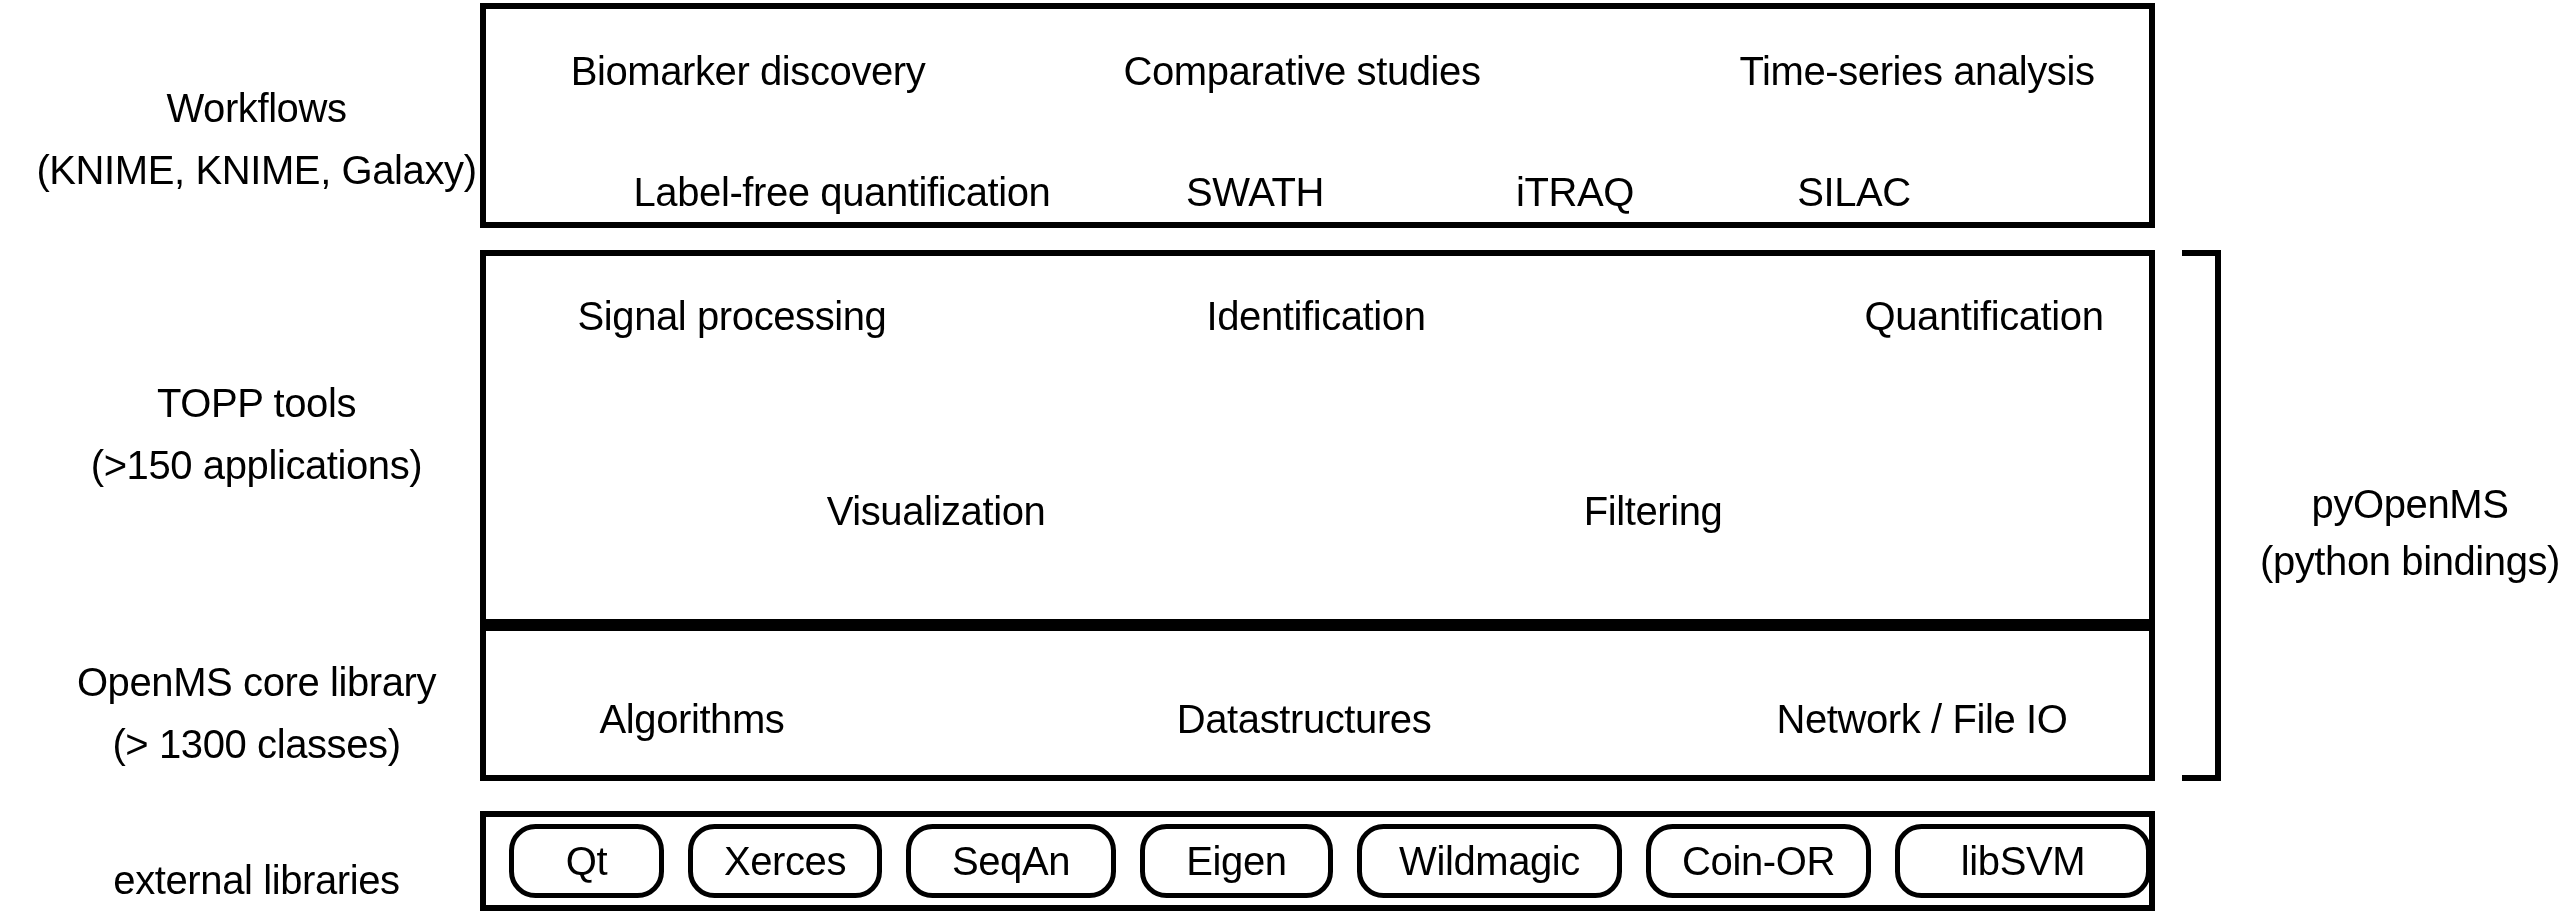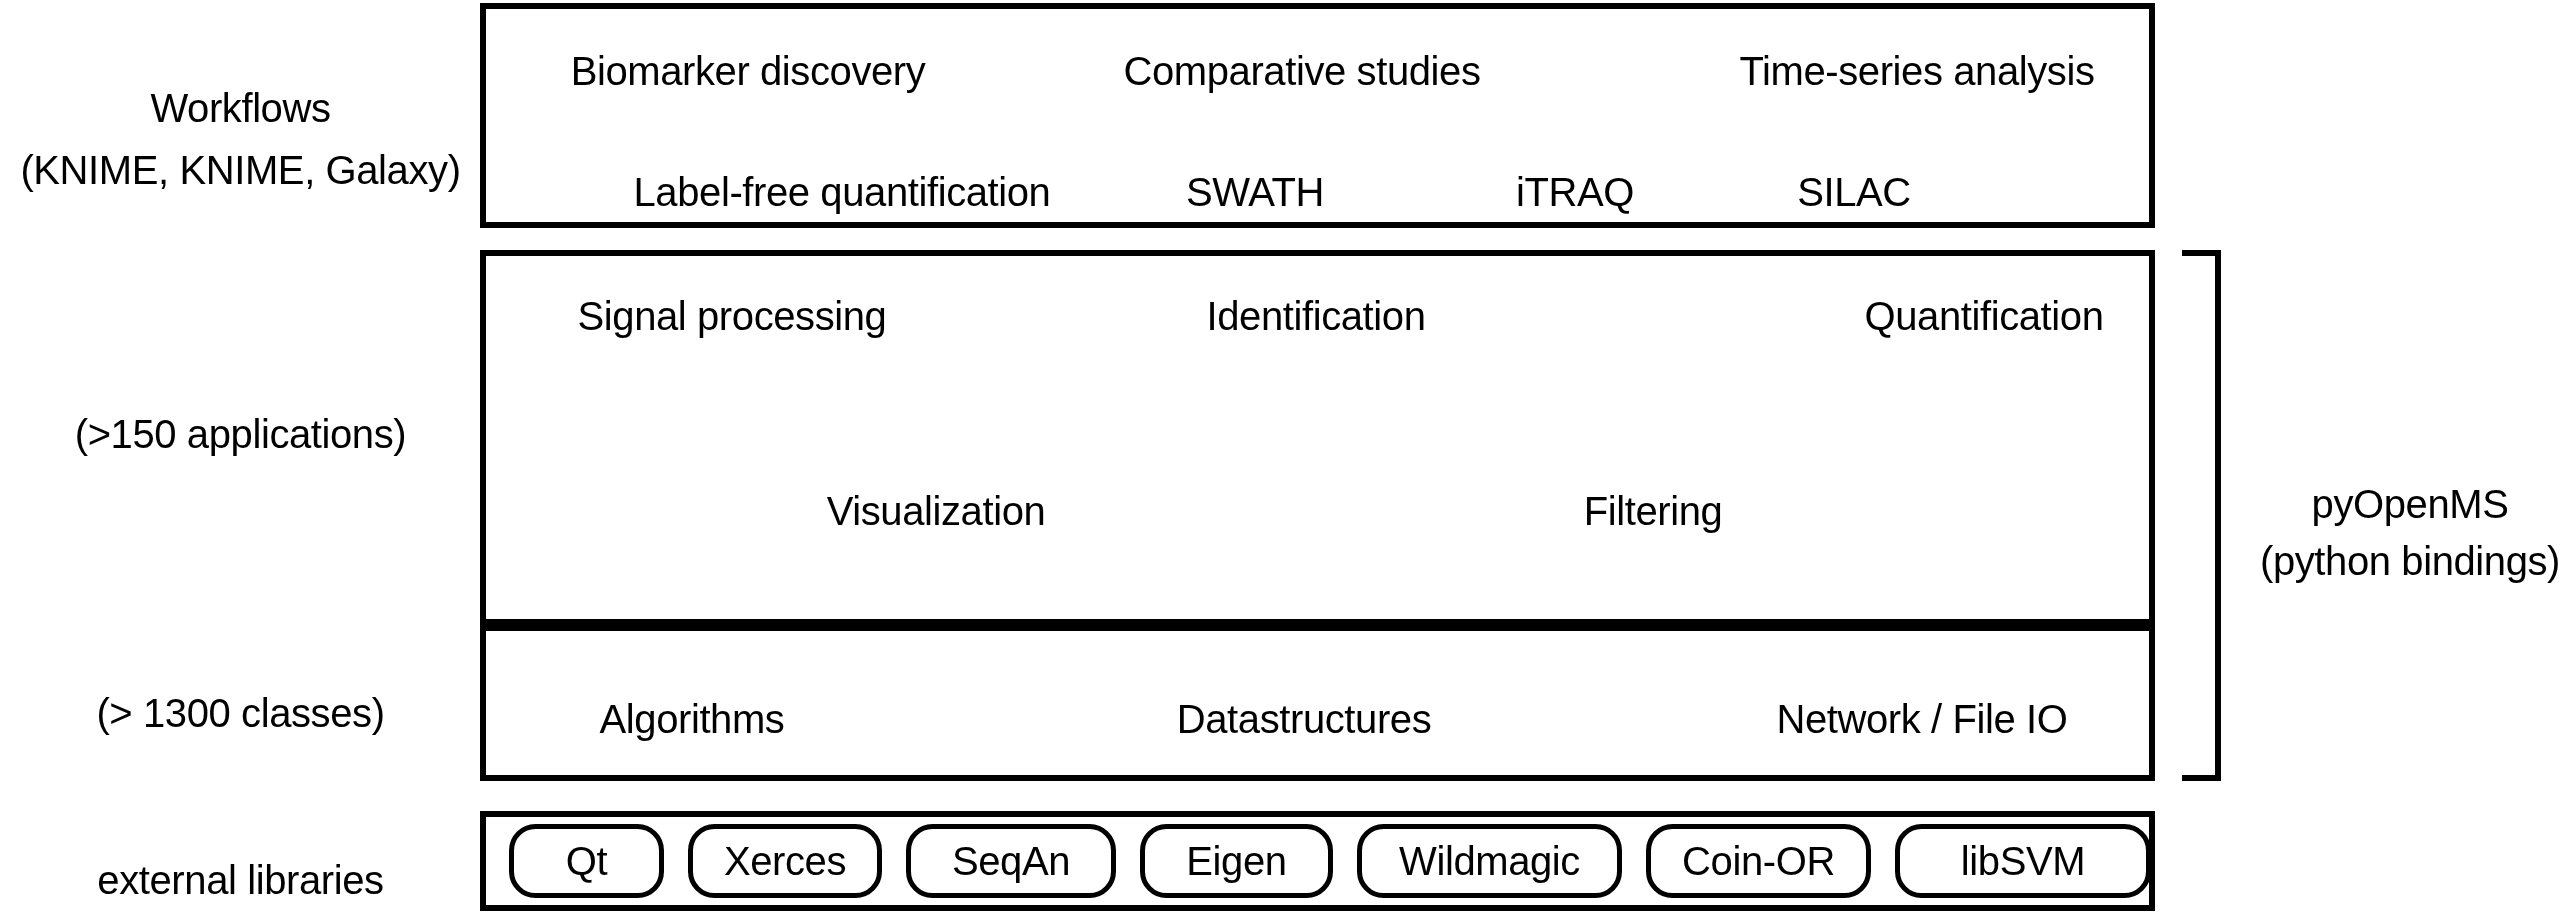--- a/index.html
+++ b/index.html
@@ -34,21 +34,21 @@
   .t {
     position: absolute;
     left: var(--x); top: var(--y);
     transform: translate(-50%, -50%);
     white-space: nowrap;
   }
 
   
   .side-label {
     position: absolute;
-    left: 0; width: 481px;
+    left: 16px; width: 481px;
     text-align: center;
     line-height: 62px;
     transform: translateY(-50%);
   }
   .side-label span { display: block; }
 
   
   .pill-row {
     position: absolute;
     left: 480px; top: 811px;
@@ -94,23 +94,25 @@
 </head>
 <body>
 
 <div class="canvas">
 
   <div class="side-label" style="top:139px">
     <span>Workflows</span>
     <span>(KNIME, KNIME, Galaxy)</span>
   </div>
   <div class="side-label" style="top:434px">
+    <span>TOPP tools</span>
     <span>(&gt;150 applications)</span>
   </div>
   <div class="side-label" style="top:713px">
+    <span>OpenMS core library</span>
     <span>(&gt; 1300 classes)</span>
   </div>
   <div class="side-label" style="top:880px">
     <span>external libraries</span>
   </div>
 
   <div class="box box-workflows"></div>
   <div class="t" style="--x:748px;  --y:71px">Biomarker discovery</div>
   <div class="t" style="--x:1302px; --y:71px">Comparative studies</div>
   <div class="t" style="--x:1917px; --y:71px">Time-series analysis</div>

